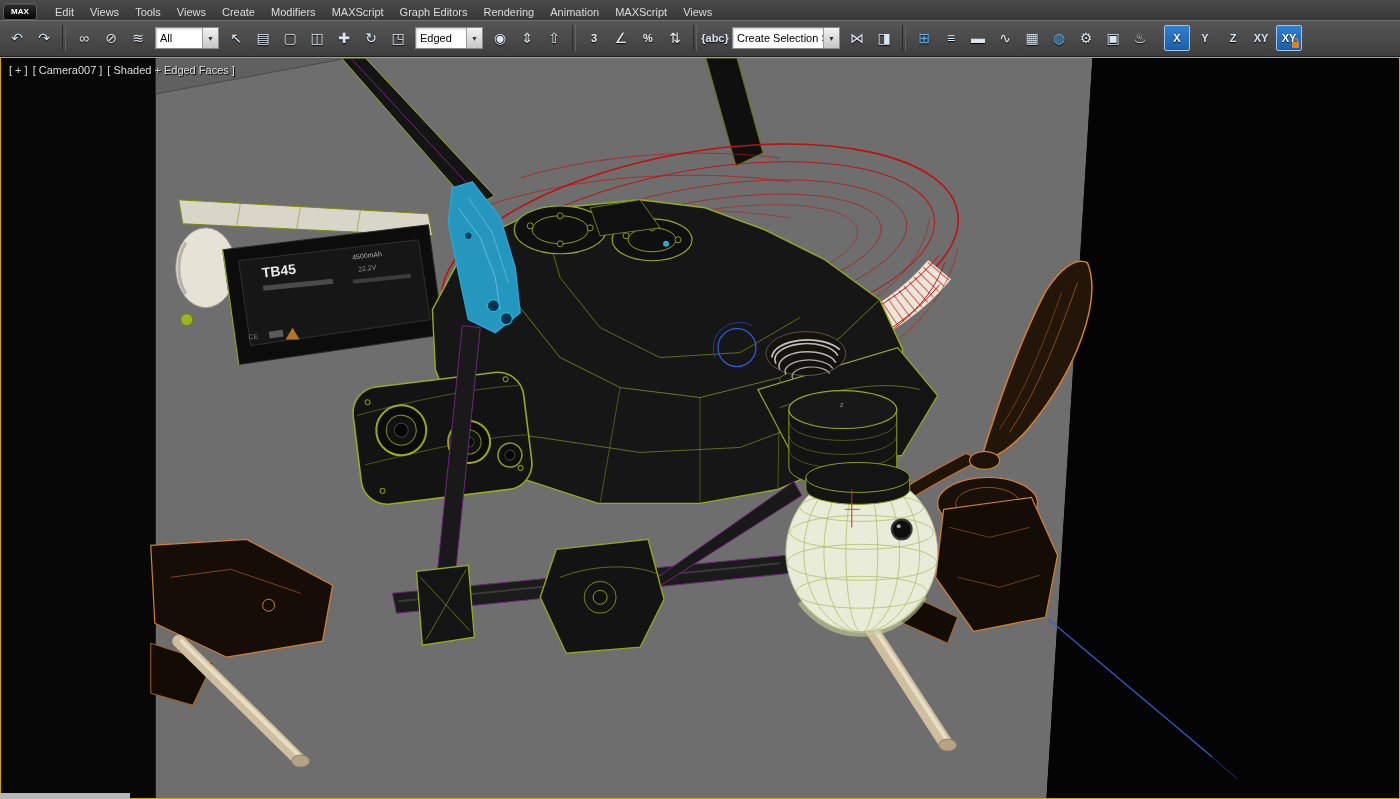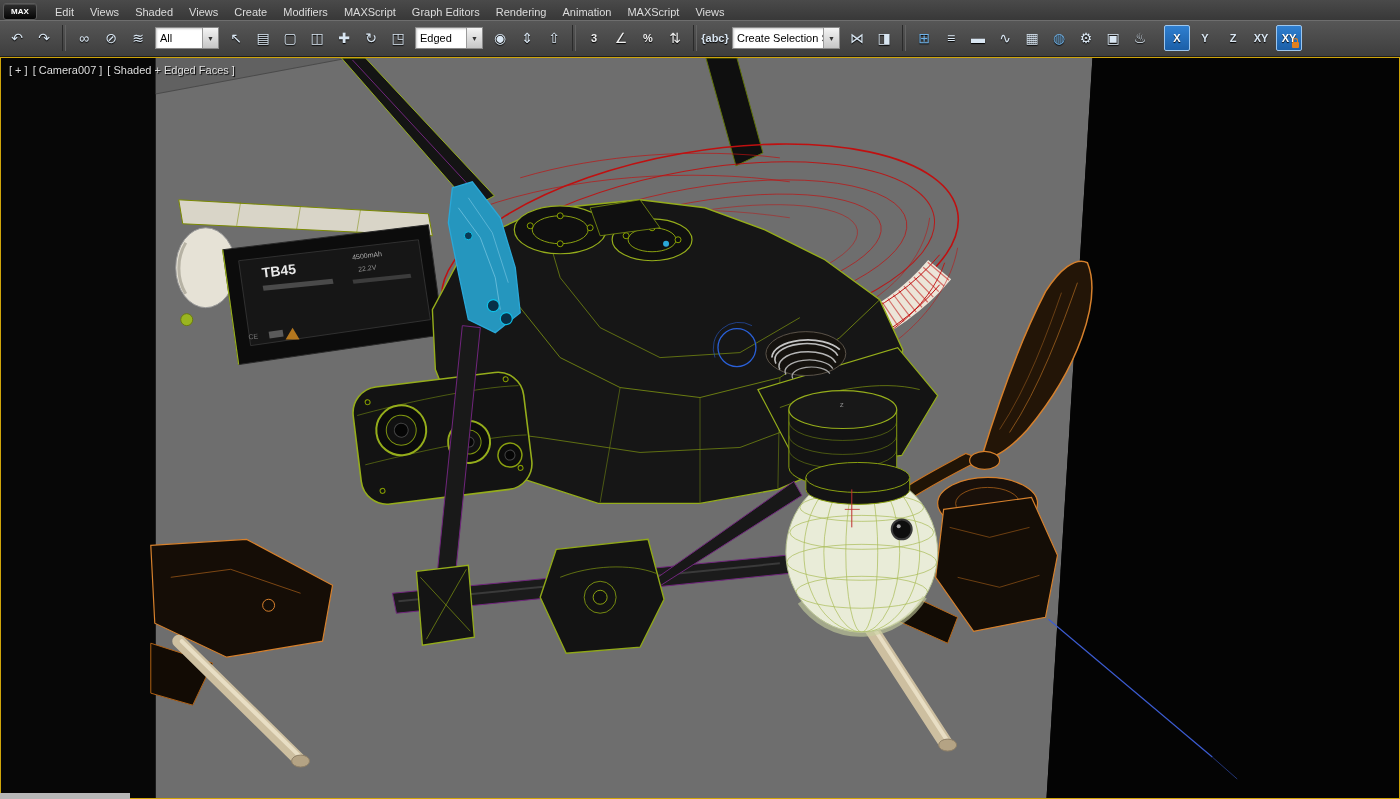--- a/index.html
+++ b/index.html
@@ -59,21 +59,21 @@
   .wc{stroke:var(--wire-cyan,#2aa8d8);}
   .fill-backdrop{fill:var(--backdrop-gray,#6e6e6e);}
 </style>
 </head>
 <body>
 
 <div class="menu-bar">
   <div class="max-logo">MAX</div>
   <span class="menu-item">Edit</span>
   <span class="menu-item">Views</span>
-  <span class="menu-item">Shaded</span>
+  <span class="menu-item">Tools</span>
   <span class="menu-item">Views</span>
   <span class="menu-item">Create</span>
   <span class="menu-item">Modifiers</span>
   <span class="menu-item">MAXScript</span>
   <span class="menu-item">Graph Editors</span>
   <span class="menu-item">Rendering</span>
   <span class="menu-item">Animation</span>
   <span class="menu-item">MAXScript</span>
   <span class="menu-item">Views</span>
 </div>

